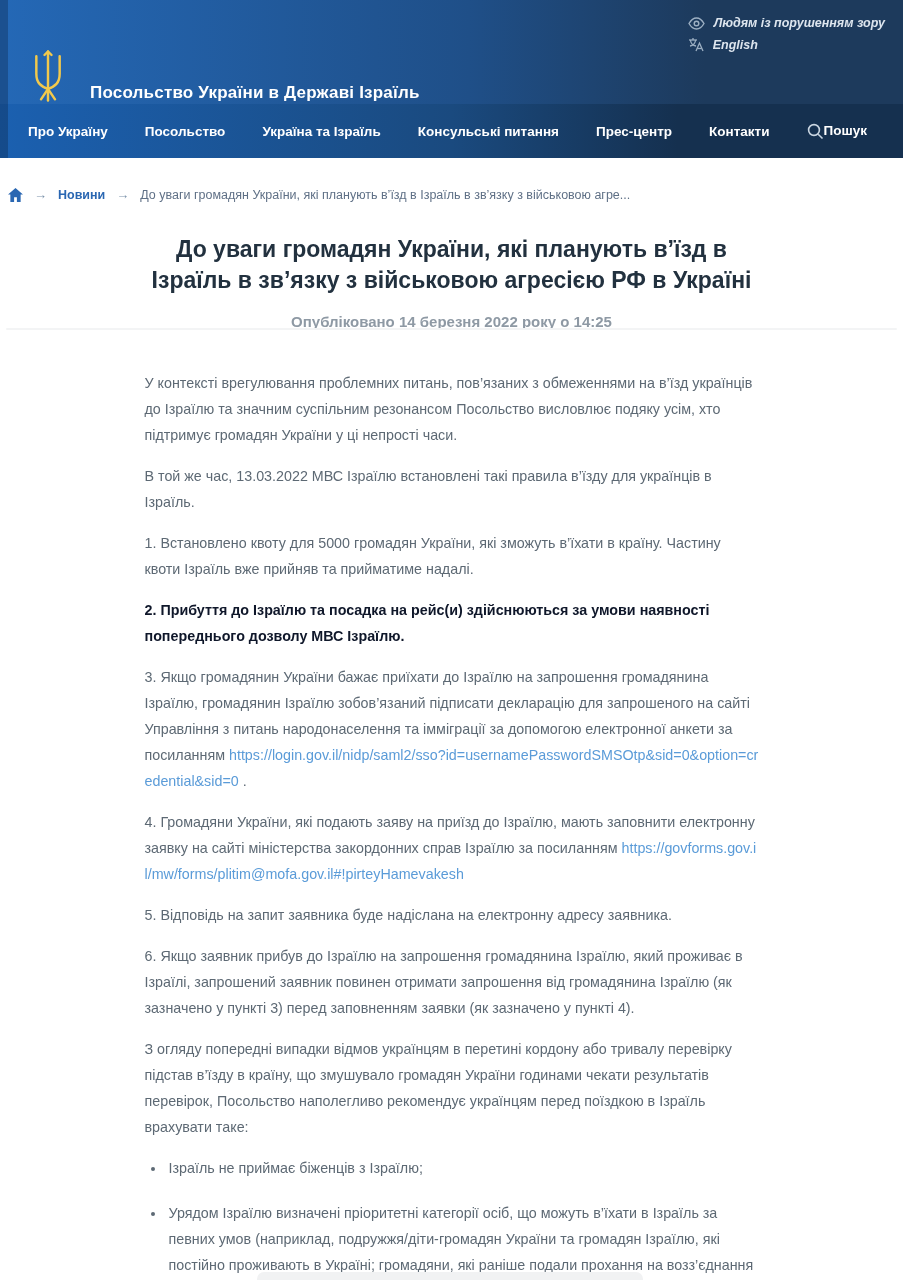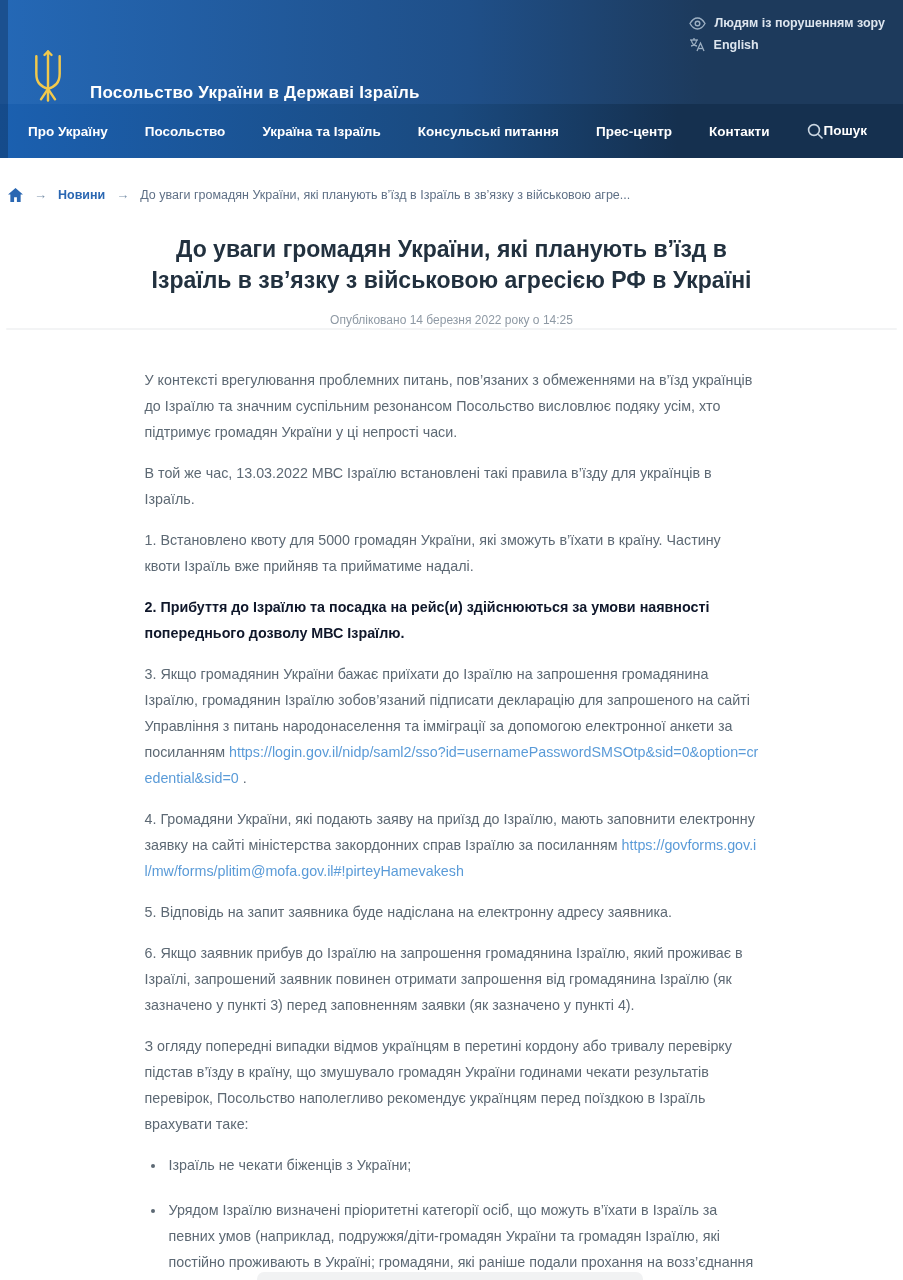--- a/index.html
+++ b/index.html
@@ -20,21 +20,21 @@
     align-items:flex-end;
     padding:15px 20px 0 28px;
   }
   .edge-shade{position:absolute;left:0;top:0;width:8px;height:158px;background:rgba(10,32,62,.32);z-index:5;}
   .logo-wrap{width:40px;height:56px;margin-right:22px;flex:0 0 auto;margin-top:2px;}
   .site-title{
     color:#ffffff;font-size:17px;font-weight:bold;line-height:22px;
     letter-spacing:.2px;max-width:330px;
   }
   .header-utils{position:absolute;top:16px;right:18px;display:flex;flex-direction:column;gap:7px;}
-  .util-row{display:flex;align-items:center;gap:9px;cursor:pointer;}
+  .util-row{display:flex;align-items:center;gap:9px;cursor:pointer;font-style:italic;}
   .util-row .lbl{color:#dde5ee;font-size:12.5px;font-weight:bold;}
   
   .main-nav{
     height:54px;
     background:linear-gradient(90deg,#1b60b0 0%,#1a4a7f 50%,#15304f 75%);
     display:flex;align-items:center;
     padding:0 36px 0 28px;gap:37px;
   }
   .main-nav a{color:#ffffff;font-size:13.5px;font-weight:bold;text-decoration:none;white-space:nowrap;}
   .nav-search{margin-left:auto;display:flex;align-items:flex-start;gap:0;cursor:pointer;}
@@ -45,21 +45,21 @@
     padding:29px 10px 0 8px;font-size:12.5px;
   }
   .breadcrumb .arrow{color:#7c93ab;font-size:13px;}
   .crumb-link{color:#2a67b2;text-decoration:none;font-weight:bold;}
   .crumb-current{color:#64748436;color:#5f7086;}
   
   .article-title{
     margin:32px auto 0;max-width:620px;text-align:center;
     color:#22313f;font-size:23px;font-weight:bold;line-height:31px;
   }
-  .article-date{margin:17px auto 0;text-align:center;color:#8e99a4;font-size:12px;}
+  .article-date{margin:17px auto 0;text-align:center;color:#8e99a4;font-size:15px;font-weight:bold;}
   .head-divider{position:absolute;left:6px;right:6px;top:328px;height:2px;background:#f3f4f5;border-radius:2px;}
   
   .article-body{width:614px;margin:40px auto 0;color:#5d6974;font-size:14.3px;line-height:26px;}
   .article-body p{margin-bottom:15px;}
   .article-body p.bold{color:#0f172a;font-weight:bold;}
   .article-body a.body-link{color:#5a9bd8;text-decoration:none;word-break:break-all;}
   .article-body ul{list-style:disc;padding-left:21px;margin:8px 0 15px 0;color:#5d6974;}
   .article-body li{margin-bottom:19px;padding-left:3px;}
   
   .bottom-peek{
@@ -154,18 +154,18 @@
     <p>У контексті врегулювання проблемних питань, пов’язаних з обмеженнями на в’їзд українців до Ізраїлю та значним суспільним резонансом Посольство висловлює подяку усім, хто підтримує громадян України у ці непрості часи.</p>
     <p>В той же час, 13.03.2022 МВС Ізраїлю встановлені такі правила в’їзду для українців в Ізраїль.</p>
     <p>1. Встановлено квоту для 5000 громадян України, які зможуть в’їхати в країну. Частину квоти Ізраїль вже прийняв та прийматиме надалі.</p>
     <p class="bold">2. Прибуття до Ізраїлю та посадка на рейс(и) здійснюються за умови наявності попереднього дозволу МВС Ізраїлю.</p>
     <p>3. Якщо громадянин України бажає приїхати до Ізраїлю на запрошення громадянина Ізраїлю, громадянин Ізраїлю зобов’язаний підписати декларацію для запрошеного на сайті Управління з питань народонаселення та імміграції за допомогою електронної анкети за посиланням <a href="#" class="body-link">https://login.gov.il/nidp/saml2/sso?id=usernamePasswordSMSOtp&amp;sid=0&amp;option=credential&amp;sid=0</a> .</p>
     <p>4. Громадяни України, які подають заяву на приїзд до Ізраїлю, мають заповнити електронну заявку на сайті міністерства закордонних справ Ізраїлю за посиланням <a href="#" class="body-link">https://govforms.gov.il/mw/forms/plitim@mofa.gov.il#!pirteyHamevakesh</a></p>
     <p>5. Відповідь на запит заявника буде надіслана на електронну адресу заявника.</p>
     <p>6. Якщо заявник прибув до Ізраїлю на запрошення громадянина Ізраїлю, який проживає в Ізраїлі, запрошений заявник повинен отримати запрошення від громадянина Ізраїлю (як зазначено у пункті 3) перед заповненням заявки (як зазначено у пункті 4).</p>
     <p>З огляду попередні випадки відмов українцям в перетині кордону або тривалу перевірку підстав в’їзду в країну, що змушувало громадян України годинами чекати результатів перевірок, Посольство наполегливо рекомендує українцям перед поїздкою в Ізраїль врахувати таке:</p>
     <ul>
-      <li>Ізраїль не чекати біженців з України;</li>
+      <li>Ізраїль не приймає біженців з Ізраїлю;</li>
       <li>Урядом Ізраїлю визначені пріоритетні категорії осіб, що можуть в’їхати в Ізраїль за певних умов (наприклад, подружжя/діти-громадян України та громадян Ізраїлю, які постійно проживають в Україні; громадяни, які раніше подали прохання на возз’єднання сім’ї з громадянами Ізраїлю; члени сімей Ізраїльтян першої лінії спорідненості; нові репатріанти та особи , які мають єврейське коріння);</li>
     </ul>
   </div>
 
 <div class="bottom-peek"></div>
 
 </body></html>

